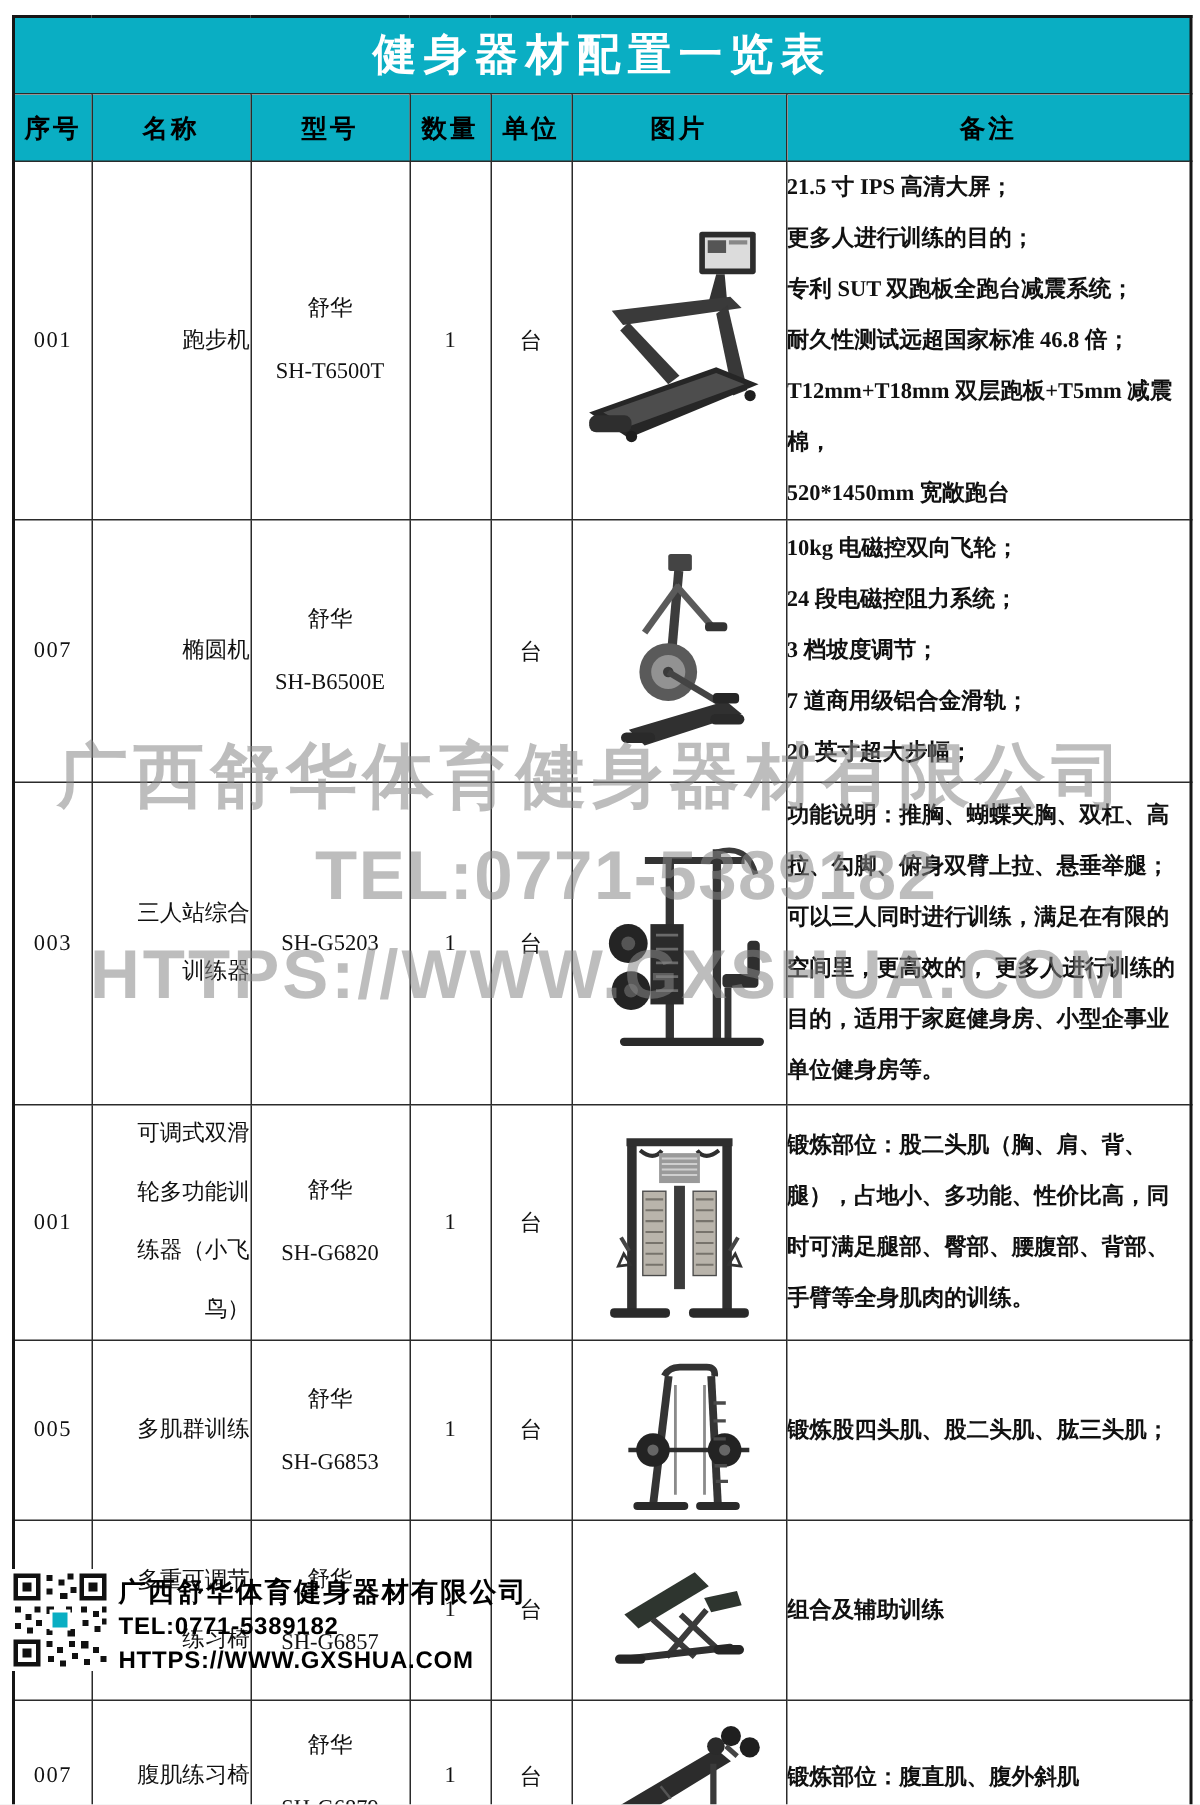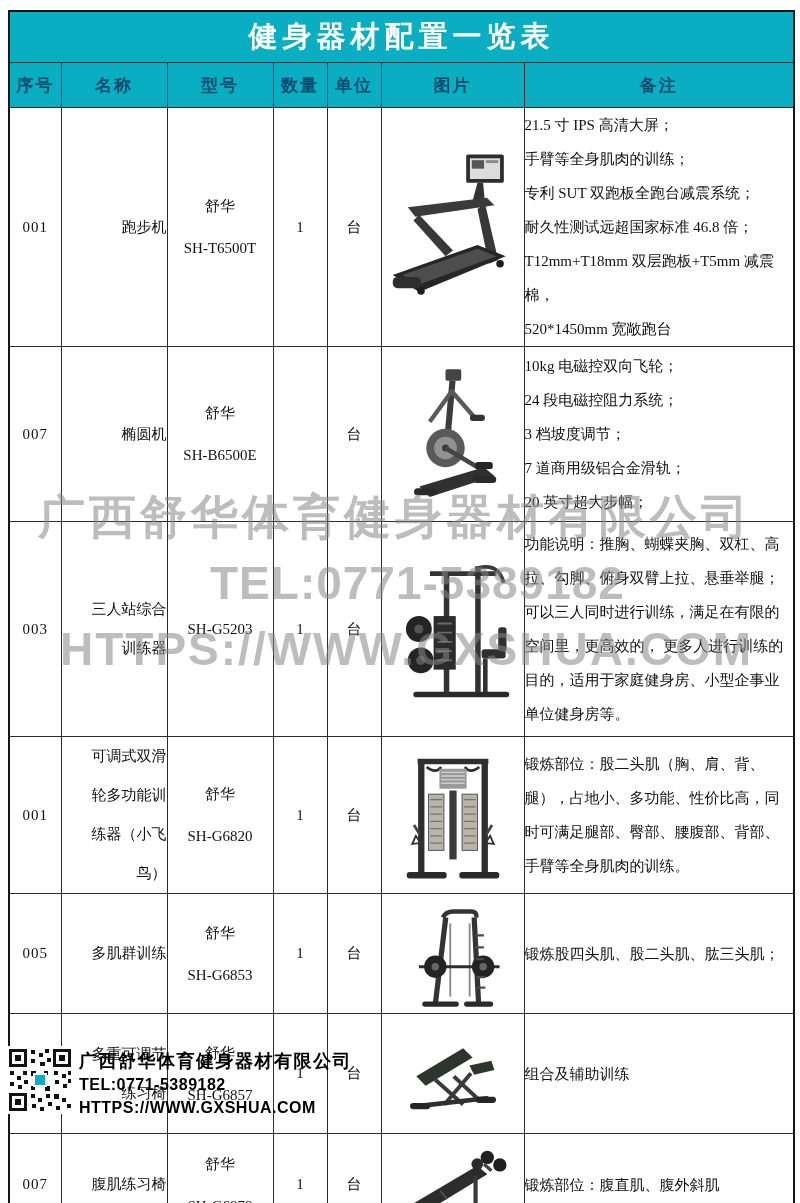--- a/index.html
+++ b/index.html
@@ -4,28 +4,28 @@
 <style>
   html,body{margin:0;padding:0;background:#eee;}
   .page{position:relative;width:800px;height:1203px;background:#ffffff;overflow:hidden;
         font-family:"Liberation Serif", serif;color:#111;}
   
   table.equip{position:absolute;left:8px;top:10px;width:785px;border-collapse:collapse;
               table-layout:fixed;border:2px solid #161616;}
   table.equip th, table.equip td{border:1px solid #2b2b2b;padding:0;overflow:hidden;}
   th.title-cell{height:50px;background:var(--teal);color:#fff;text-align:center;
                 font-family:"Liberation Sans", sans-serif;font-size:29px;font-weight:bold;letter-spacing:5px;}
-  tr.colhead th{height:44px;background:var(--teal);color:#0c4a6e;text-align:center;
+  tr.colhead th{height:44px;background:var(--teal);color:#000000;text-align:center;
                 font-family:"Liberation Sans", sans-serif;font-size:17px;font-weight:bold;letter-spacing:2px;}
   td{vertical-align:middle;text-align:center;font-size:15px;}
   td.c-no{letter-spacing:1px;}
   td.c-name div{line-height:39px;text-align:right;}
   td.c-model div{line-height:42px;}
   td.c-remarks{text-align:left;padding:2px 6px 2px 10px;}
-  td.c-remarks div{line-height:34px;font-size:15px;}
+  td.c-remarks div{line-height:34px;font-size:15px;font-weight:bold;}
   td.c-img{padding:2px;}
   td.c-img svg{display:block;margin:0 auto;}
   
   .watermark{position:absolute;left:0;top:0;width:800px;pointer-events:none;z-index:5;
              font-family:"Liberation Sans", sans-serif;font-weight:bold;color:rgba(135,135,135,0.55);}
   .wm-company{position:absolute;left:38px;top:486px;font-size:47px;letter-spacing:4px;white-space:nowrap;}
   .wm-tel{position:absolute;left:210px;top:556px;font-size:46px;letter-spacing:1px;white-space:nowrap;}
   .wm-url{position:absolute;left:60px;top:622px;font-size:46px;letter-spacing:2px;white-space:nowrap;}
   
   .contact{position:absolute;left:0;top:0;width:800px;z-index:6;pointer-events:none;
@@ -87,21 +87,21 @@
    <path d="M104 60 L118 120 L108 124 L96 66 Z" fill="#383838"></path>
    <path d="M34 72 L70 110 L62 116 L28 78 Z" fill="#383838"></path>
    <polygon points="6,136 96,104 126,116 34,154" fill="#262626"></polygon>
    <polygon points="16,136 96,108 116,116 34,146" fill="#4d4d4d"></polygon>
    <rect x="6" y="138" width="30" height="12" rx="5" fill="#2e2e2e"></rect>
    <circle cx="36" cy="153" r="4" fill="#1e1e1e"></circle>
                 <circle cx="120" cy="124" r="4" fill="#1e1e1e"></circle>
               </svg></span></td>
           <td class="c-remarks">
             <div>21.5 寸 IPS 高清大屏；</div>
-            <div>手臂等全身肌肉的训练；</div>
+            <div>更多人进行训练的目的；</div>
             <div>专利 SUT 双跑板全跑台减震系统；</div>
             <div>耐久性测试远超国家标准 46.8 倍；</div>
             <div>T12mm+T18mm 双层跑板+T5mm 减震棉，</div>
             <div>520*1450mm 宽敞跑台</div>
           </td>
         </tr>
         <tr style="height: 175px;">
           <td class="c-no">007</td>
           <td class="c-name">
             <div>椭圆机</div>

